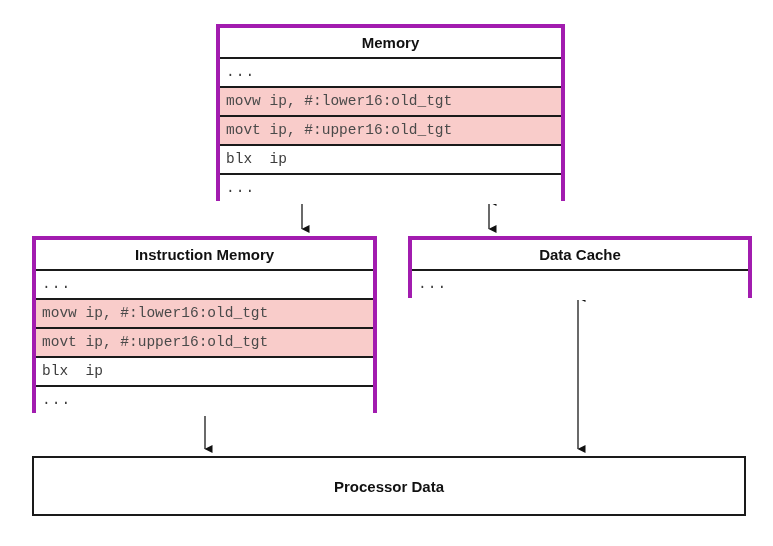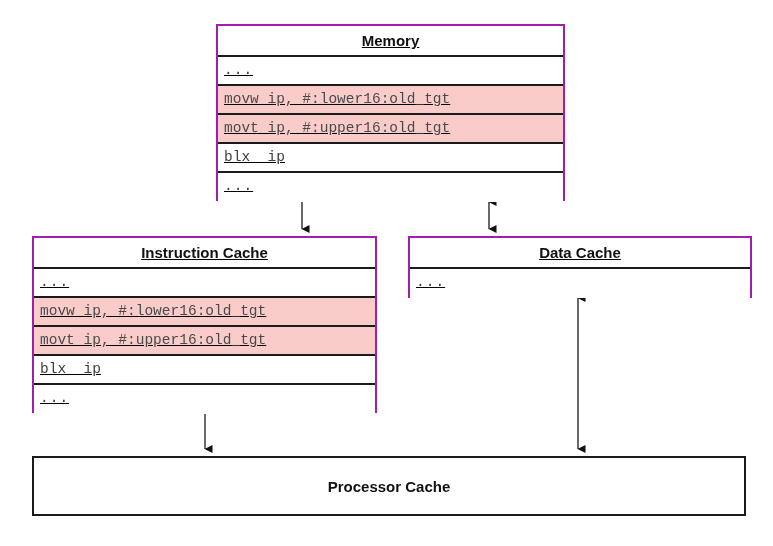--- a/index.html
+++ b/index.html
@@ -13,23 +13,22 @@
     height: 546px;
     background: #ffffff;
     overflow: hidden;
     font-family: "Liberation Sans", sans-serif;
   }
 
   
   .box {
     position: absolute;
     box-sizing: border-box;
-    border: 2px solid #a21caf;
+    border: 4px solid #a21caf;
     background: #c2410c;
-    text-decoration: underline;
   }
   .box-header {
     box-sizing: border-box;
     height: 31px;
     line-height: 29px;
     text-align: center;
     font-family: "Liberation Sans", sans-serif;
     font-weight: bold;
     font-size: 15px;
     color: #111111;
@@ -116,30 +115,30 @@
   <div class="box" id="memory-box" style="left:216px; top:24px; width:349px; height:177px;">
     <div class="box-header">Memory</div>
     <div class="row ellipsis">...</div>
     <div class="row hl">movw ip, #:lower16:old_tgt</div>
     <div class="row hl">movt ip, #:upper16:old_tgt</div>
     <div class="row">blx  ip</div>
     <div class="row ellipsis last">...</div>
   </div>
 
   <div class="box" id="instruction-cache-box" style="left:32px; top:236px; width:345px; height:177px;">
-    <div class="box-header">Instruction Cache</div>
+    <div class="box-header">Instruction Memory</div>
     <div class="row ellipsis">...</div>
     <div class="row hl">movw ip, #:lower16:old_tgt</div>
     <div class="row hl">movt ip, #:upper16:old_tgt</div>
     <div class="row">blx  ip</div>
     <div class="row ellipsis last">...</div>
   </div>
 
   <div class="box" id="data-cache-box" style="left:408px; top:236px; width:344px; height:62px;">
     <div class="box-header">Data Cache</div>
     <div class="row ellipsis last">...</div>
   </div>
 
   <div class="core-box" id="processor-core-box" style="left:32px; top:456px; width:714px; height:60px;">
-    <span>Processor Cache</span>
+    <span>Processor Data</span>
   </div>
 
 </div>
 
 </body></html>

